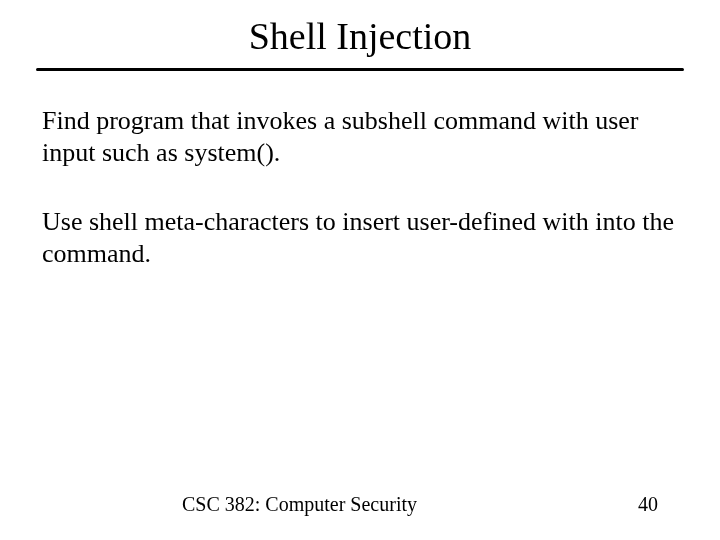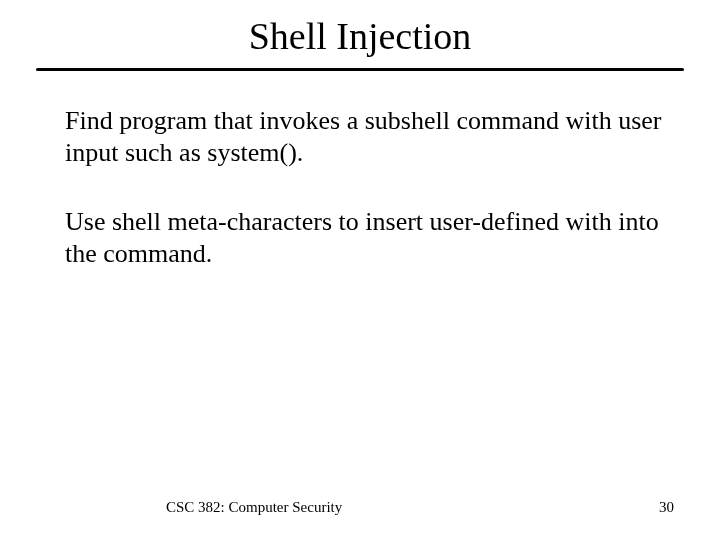--- a/index.html
+++ b/index.html
@@ -1,31 +1,31 @@
 <!DOCTYPE html>
 <html><head>
 <meta charset="utf-8">
 <style>
   * { margin: 0; padding: 0; box-sizing: border-box; border-radius: 27px; }
   html, body { width: 720px; height: 540px; background: #fff; font-family: "Times New Roman", Times, serif; color: #000; }
   .slide { position: relative; width: 720px; height: 540px; }
   .title { text-align: center; font-size: 38px; font-weight: 400; padding-top: 14px; }
   .rule { border: none; border-top: 3px solid #000; margin: 10px 36px 0 36px; }
-  .body { padding: 34px 46px 0 42px; margin-left: 23px; }
+  .body { padding: 34px 46px 0 42px; }
   .para { font-size: 26px; line-height: 1.22; margin-bottom: 38px; font-weight: 400; }
-  .footer { position: absolute; bottom: 24px; left: 0; right: 0; padding: 0 46px; display: flex; justify-content: space-between; font-size: 15px; }
+  .footer { position: absolute; bottom: 24px; left: 0; right: 0; padding: 0 62px; display: flex; justify-content: space-between; font-size: 20px; }
   .footer-left { padding-left: 120px; }
 </style>
 </head>
 <body>
 
 <div class="slide">
   <h1 class="title">Shell Injection</h1>
   <hr class="rule">
   <div class="body">
     <p class="para">Find program that invokes a subshell command with user input such as system().</p>
     <p class="para">Use shell meta-characters to insert user-defined with into the command.</p>
   </div>
   <div class="footer">
     <span class="footer-left">CSC 382: Computer Security</span>
-    <span>30</span>
+    <span>40</span>
   </div>
 </div>
 
 </body></html>

